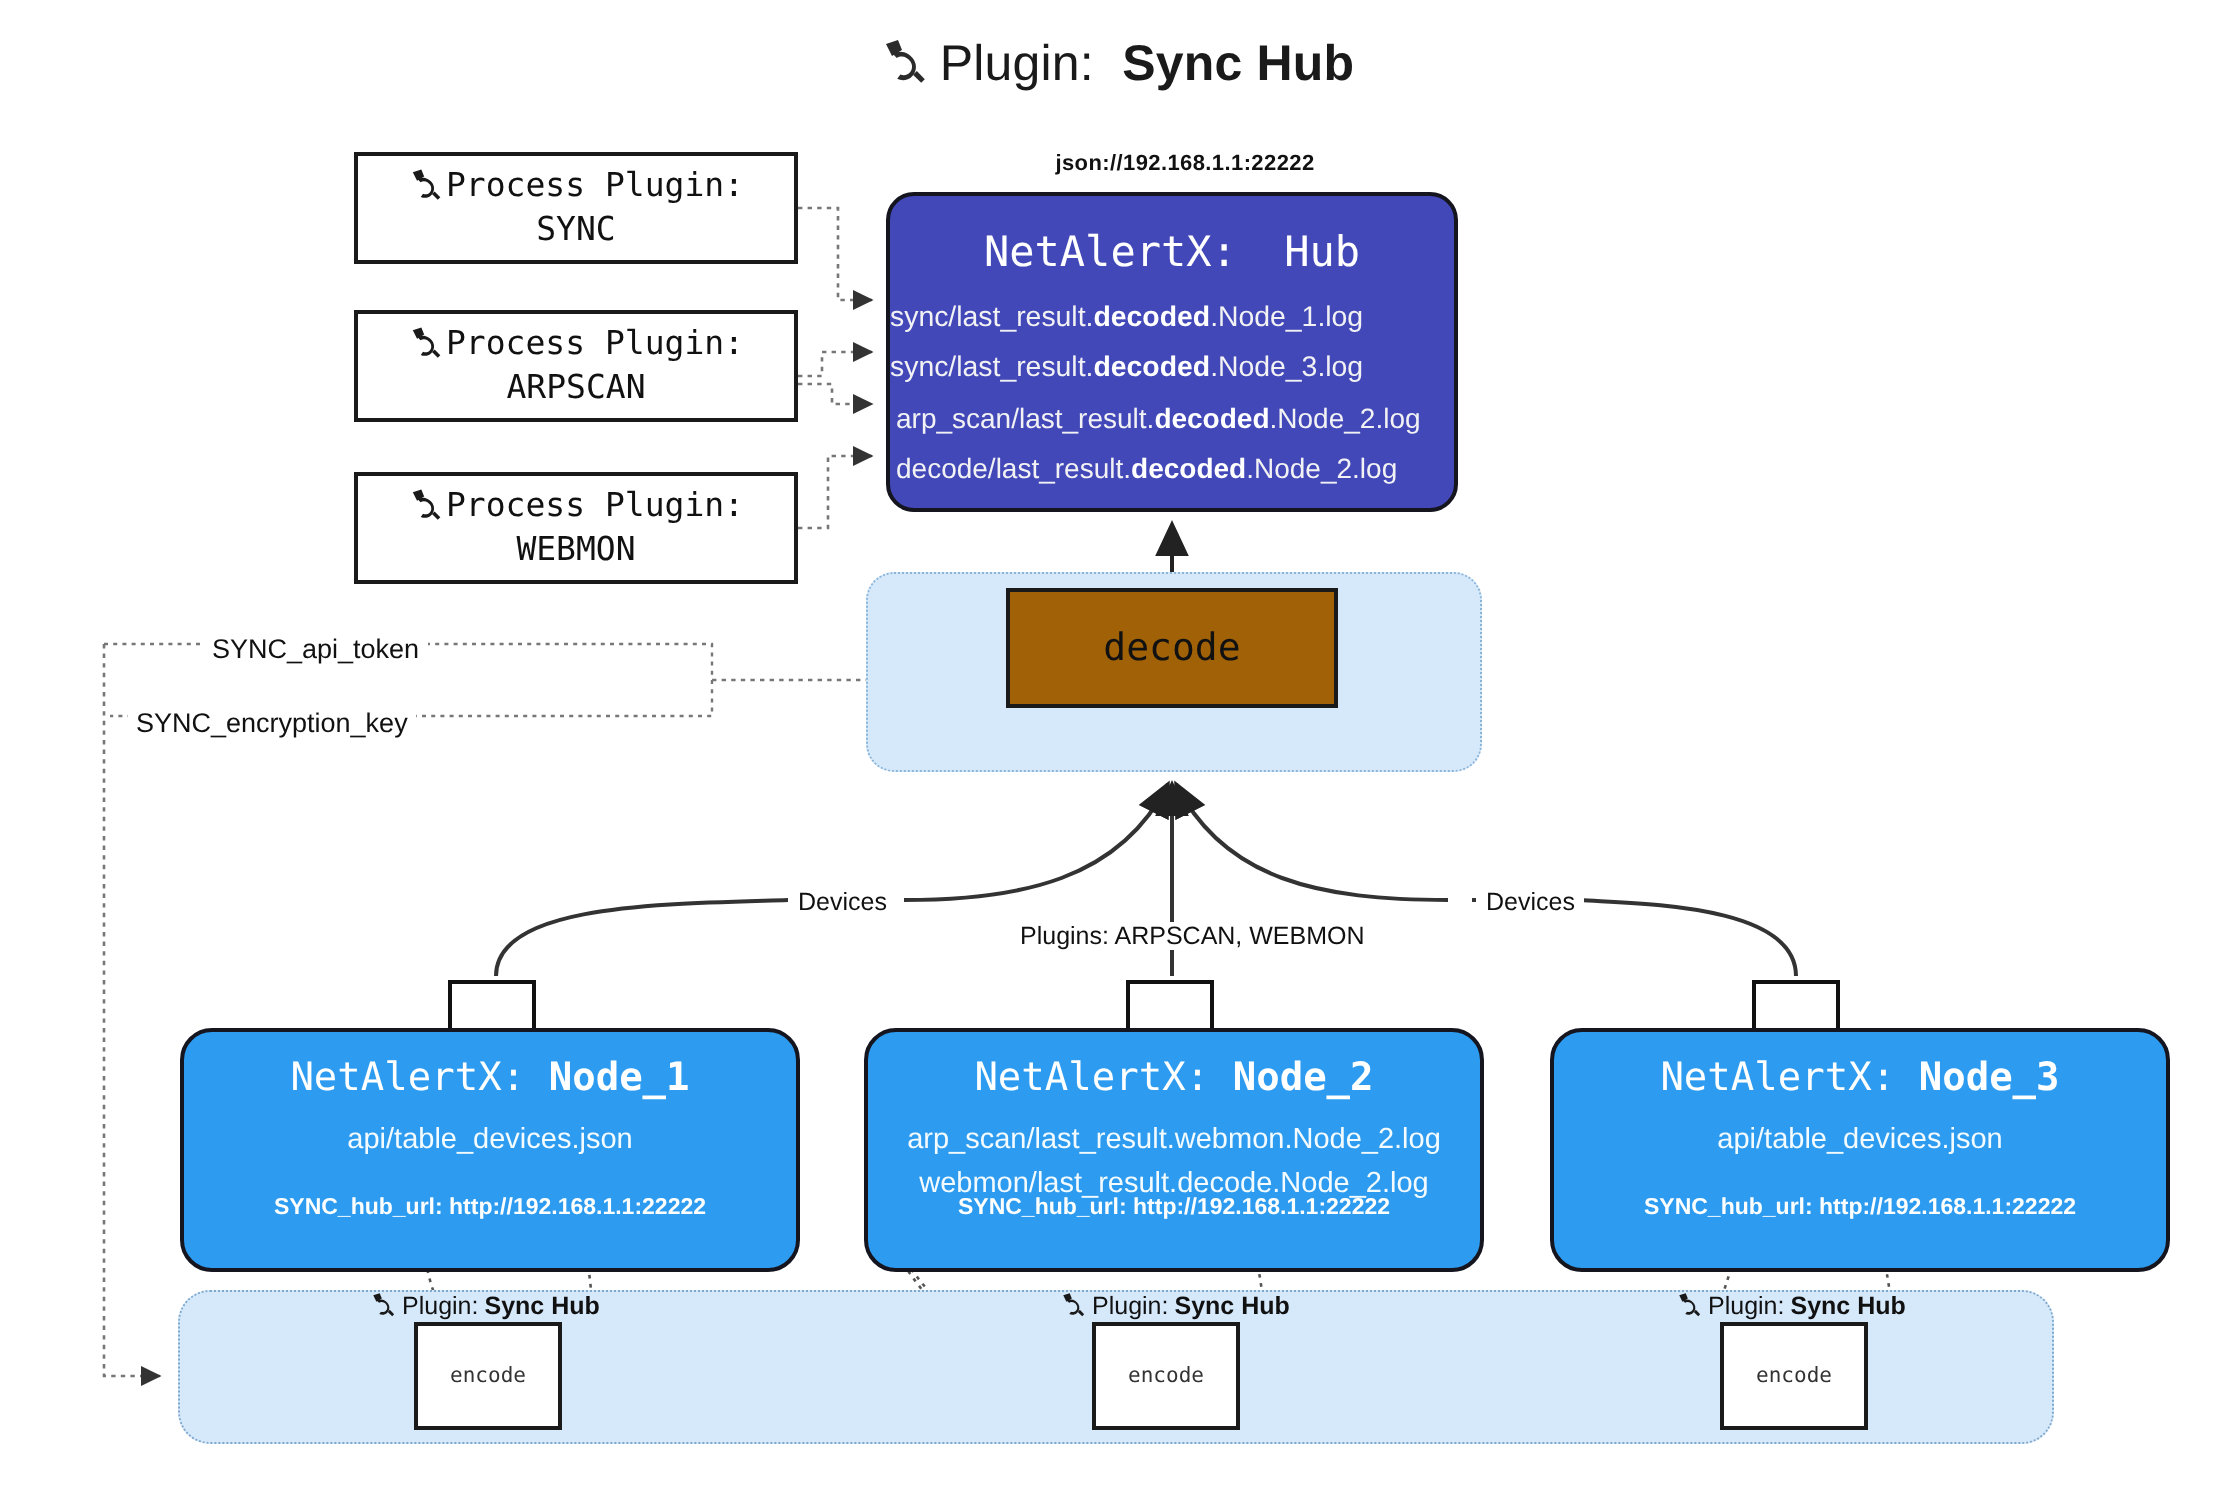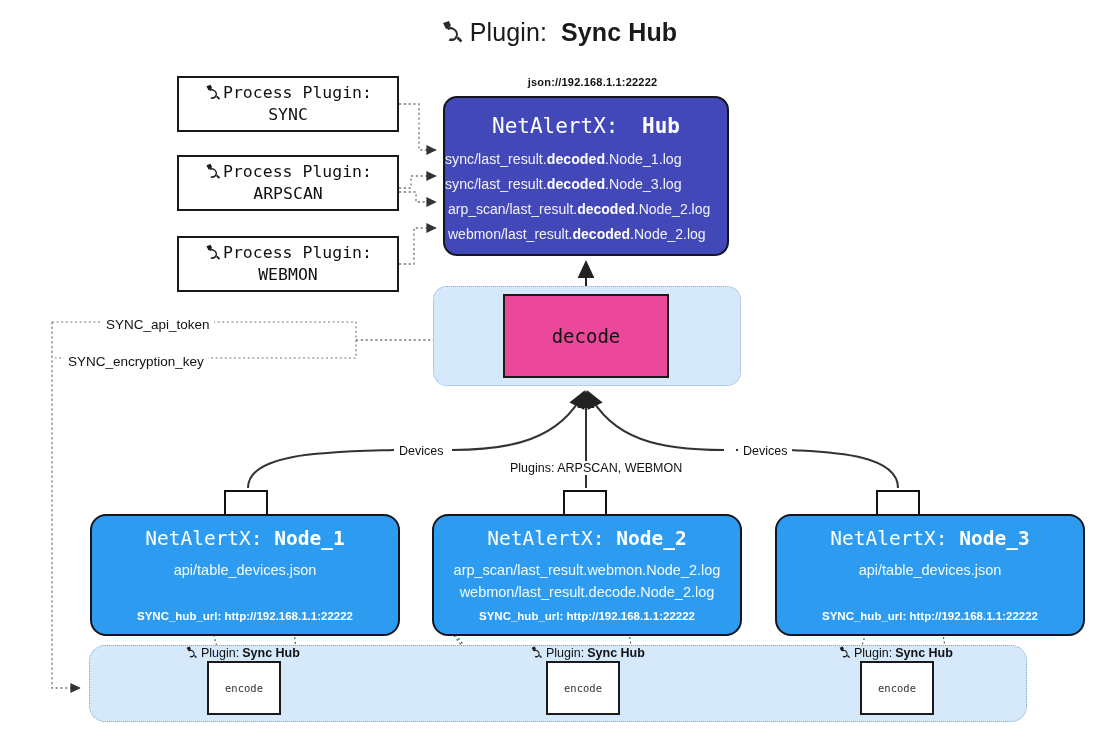--- a/index.html
+++ b/index.html
@@ -26,31 +26,31 @@
   #pb2{left:177px;top:155px;}
   #pb3{left:177px;top:236px;}
 
   
   .huburl{position:absolute;left:455px;top:76px;width:275px;text-align:center;
           font-size:11px;font-weight:600;color:#111;letter-spacing:.2px;}
   .hub{position:absolute;left:443px;top:96px;width:286px;height:160px;background:#4248b8;
        border:2.5px solid #15151f;border-radius:14px;box-sizing:border-box;}
   .hub .htitle{margin-top:16px;text-align:center;color:#fff;font-size:21px;
        font-family:"DejaVu Sans Mono","Liberation Mono",monospace;white-space:nowrap;}
-  .hub .htitle b{font-weight:700;padding-left:11px;}
+  .hub .htitle b{font-weight:400;padding-left:11px;}
   .hub .rows{margin-top:9px;}
   .hub .hrow{color:#f2f2f4;font-size:14.2px;line-height:25px;white-space:nowrap;
              padding-left:0;}
   .hub .hrow b{font-weight:700;color:#ffffff;}
   .hub .hrow.wide{padding-left:3px;font-size:14px;}
 
   
   .decodezone{position:absolute;left:433px;top:286px;width:308px;height:100px;
               background:#d6e9fb;border:1.5px dotted #8ab4d8;border-radius:14px;box-sizing:border-box;}
-  .decodebox{position:absolute;left:503px;top:294px;width:166px;height:84px;background:#ec4899;
+  .decodebox{position:absolute;left:503px;top:294px;width:166px;height:60px;background:#a16207;
              border:2px solid #1a1a1a;box-sizing:border-box;display:flex;align-items:center;
              justify-content:center;font-family:"DejaVu Sans Mono","Liberation Mono",monospace;
              font-size:19px;color:#111;}
 
   
   .seclbl{position:absolute;font-size:13.5px;color:#111;background:#fff;padding:0 4px;white-space:nowrap;}
   #sec1{left:102px;top:317px;}
   #sec2{left:64px;top:354px;}
 
   
@@ -63,21 +63,21 @@
   .node{position:absolute;width:310px;height:122px;background:#2d9cf0;border:2.5px solid #15151f;
         border-radius:16px;box-sizing:border-box;}
   #n1{left:90px;top:514px;}
   #n2{left:432px;top:514px;}
   #n3{left:775px;top:514px;}
   .node .ntitle{margin-top:11px;text-align:center;color:#fff;font-size:19.5px;
        font-family:"DejaVu Sans Mono","Liberation Mono",monospace;white-space:nowrap;}
   .node .ntitle b{font-weight:700;margin-top:16px;}
   .node .nline{text-align:center;color:#f4fbff;font-size:14.5px;margin-top:12px;white-space:nowrap;}
   .node .nline.tight{margin-top:6px;}
-  .node .nurl{position:absolute;left:0;bottom:12px;width:100%;text-align:center;
+  .node .nurl{position:absolute;left:0;bottom:24px;width:100%;text-align:center;
               color:#ffffff;font-size:11.5px;font-weight:600;white-space:nowrap;}
 
   
   .env{position:absolute;width:44px;height:33px;background:#fff;border:2px solid #111;
        box-sizing:border-box;}
   #e1{left:224px;top:490px;}
   #e2{left:563px;top:490px;}
   #e3{left:876px;top:490px;}
 
   
@@ -227,21 +227,21 @@
   <div class="huburl">json://192.168.1.1:22222</div>
   <div class="hub">
     <div class="htitle">
       <span>NetAlertX:</span>
       <b>Hub</b>
     </div>
     <div class="rows">
       <div class="hrow"><span>sync/last_result.</span><b>decoded</b><span>.Node_1.log</span></div>
       <div class="hrow"><span>sync/last_result.</span><b>decoded</b><span>.Node_3.log</span></div>
       <div class="hrow wide"><span>arp_scan/last_result.</span><b>decoded</b><span>.Node_2.log</span></div>
-      <div class="hrow wide"><span>webmon/last_result.</span><b>decoded</b><span>.Node_2.log</span></div>
+      <div class="hrow wide"><span>decode/last_result.</span><b>decoded</b><span>.Node_2.log</span></div>
     </div>
   </div>
 
   <div class="decodezone"></div>
   <div class="decodebox">decode</div>
 
   <div class="seclbl" id="sec1">SYNC_api_token</div>
   <div class="seclbl" id="sec2">SYNC_encryption_key</div>
 
   <div class="edgelbl" id="el-dev1">Devices</div>

